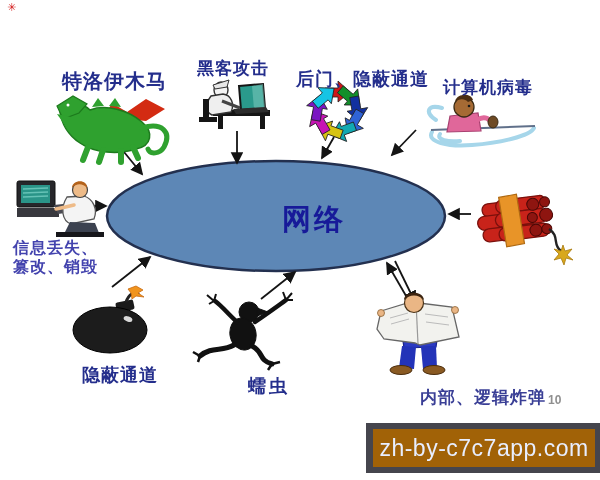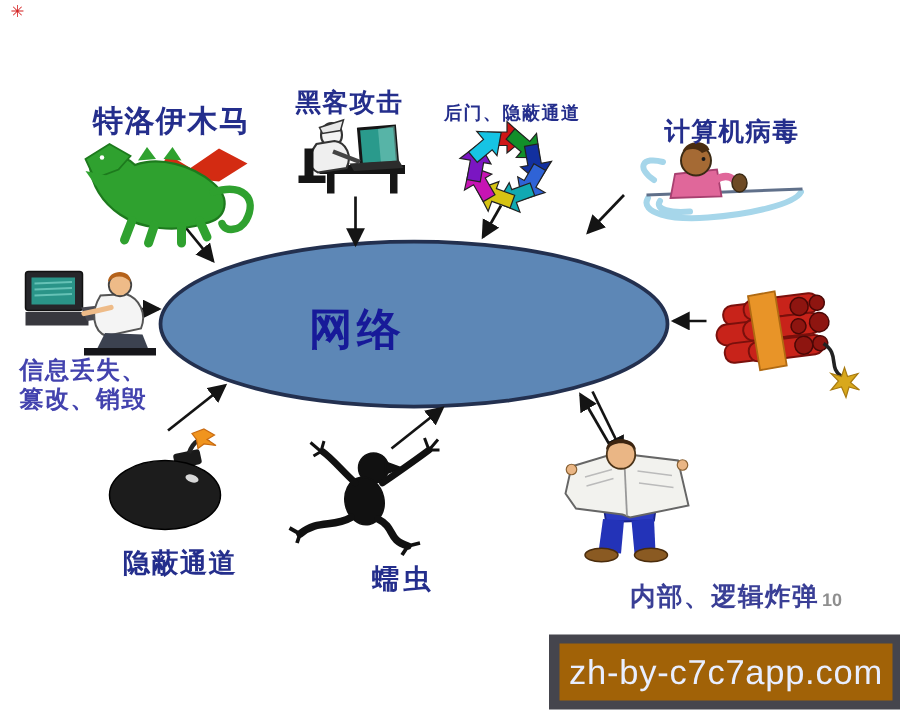--- a/index.html
+++ b/index.html
@@ -2,29 +2,29 @@
 <html><head>
 <meta charset="utf-8">
 <style>
   html,body{margin:0;padding:0;}
   body{font-family:"Liberation Sans","DejaVu Sans",sans-serif;}
   #stage{position:relative;width:600px;height:480px;background:#ffffff;overflow:hidden;}
   #art{position:absolute;left:0;top:0;width:600px;height:480px;}
   .label{position:absolute;font-weight:bold;color:#242e8c;white-space:nowrap;letter-spacing:1px;line-height:1.15;}
   .label-trojan{left:62px;top:70px;font-size:20px;}
   .label-hacker{left:197px;top:59px;font-size:17px;}
-  .label-backdoor{left:296px;top:69px;font-size:12px;}
+  .label-backdoor{left:296px;top:69px;font-size:18px;}
   .label-virus{left:443px;top:78px;font-size:17px;}
   .label-infoloss{left:13px;top:238px;font-size:16px;color:#4343ae;line-height:19px;}
   .label-dos{left:457px;top:262px;font-size:17px;}
   .label-bomb{left:82px;top:365px;font-size:18px;}
   .label-worm{left:224px;top:376px;font-size:18px;letter-spacing:3px;padding-left:24px;}
   .label-leak{left:420px;top:388px;font-size:17px;color:#3a3f96;}
   .page-number{position:absolute;left:548px;top:393px;font-size:12px;color:#8f8f8f;font-weight:bold;}
-  .center-label{position:absolute;left:206px;top:200px;width:140px;text-align:left;
+  .center-label{position:absolute;left:206px;top:200px;width:140px;text-align:right;
     font-size:29px;font-weight:bold;color:#171a99;letter-spacing:3px;}
   .corner-mark{position:absolute;left:7px;top:1px;font-size:11px;color:#d42222;font-weight:bold;}
   .banner{position:absolute;left:366px;top:423px;width:234px;height:50px;background:#45454d;}
   .banner-inner{position:absolute;left:7px;top:6px;width:222px;height:38px;background:#a16207;
     display:flex;align-items:center;justify-content:center;}
   .banner-inner span{color:#e8eeff;font-size:23px;letter-spacing:0.5px;}
 </style>
 </head>
 <body>
 

